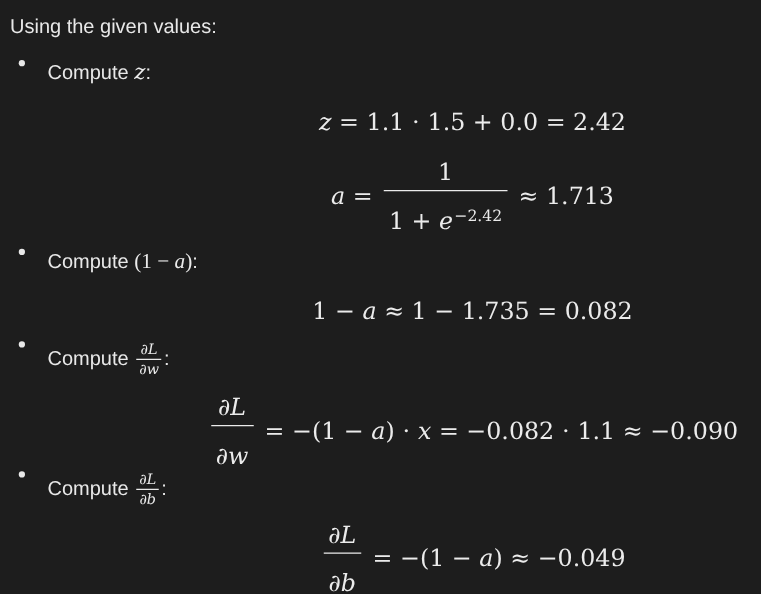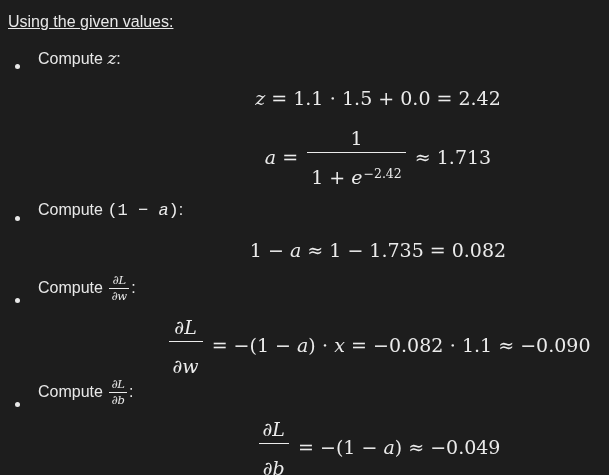--- a/index.html
+++ b/index.html
@@ -12,37 +12,37 @@
   * { margin: 0; padding: 0; box-sizing: border-box; }
   html, body { width: 609px; height: 475px; }
   body {
     background: var(--bg);
     color: var(--text);
     font-family: var(--sans);
     font-size: 16px;
     overflow: hidden;
     padding: 12px 0 0 8px;
   }
-  .intro { line-height: 20px; text-decoration: underline; }
+  .intro { line-height: 20px; }
   ul.list { list-style: none; margin-top: 16px; }
   li.item { position: relative; }
-  .label-line { display: flex; align-items: flex-end; line-height: 20px; }
+  .label-line { display: flex; align-items: flex-start; line-height: 20px; }
   .dot {
     flex: none;
     width: 5px; height: 5px; border-radius: 50%;
     background: var(--text);
     margin: 0 18px 0 7px;
   }
   .label-math {
     font-family: var(--serif);
     font-style: italic;
     font-size: 17px;
     color: var(--math);
   }
-  .label-mrow { font-family: Liberation Mono, monospace; font-size: 17px; color: var(--math); font-style: normal; }
+  .label-mrow { font-family: Liberation Serif, serif; font-size: 17px; color: var(--math); font-style: normal; }
   .label-mrow .it { font-style: italic; }
   
   .ifrac {
     display: inline-block; vertical-align: middle; text-align: center;
     font-family: var(--serif); font-style: italic; color: var(--math);
     margin: 0 2px;
   }
   .ifrac .num { display: block; font-size: 11.5px; line-height: 13px; padding: 0 2px 1px; }
   .ifrac .den { display: block; font-size: 11.5px; line-height: 13px; padding: 1px 2px 0; border-top: 1px solid currentColor; }
   

